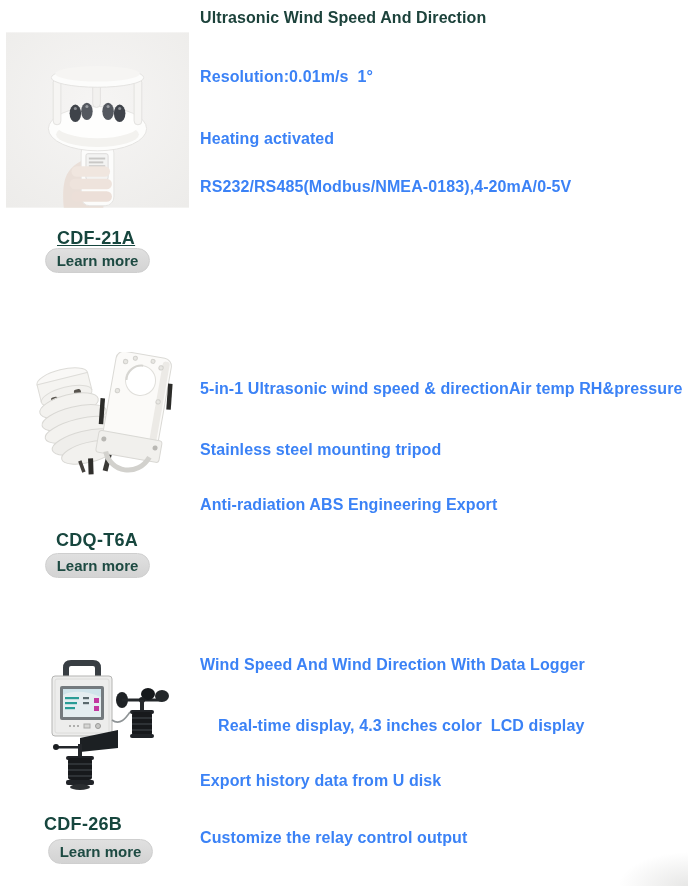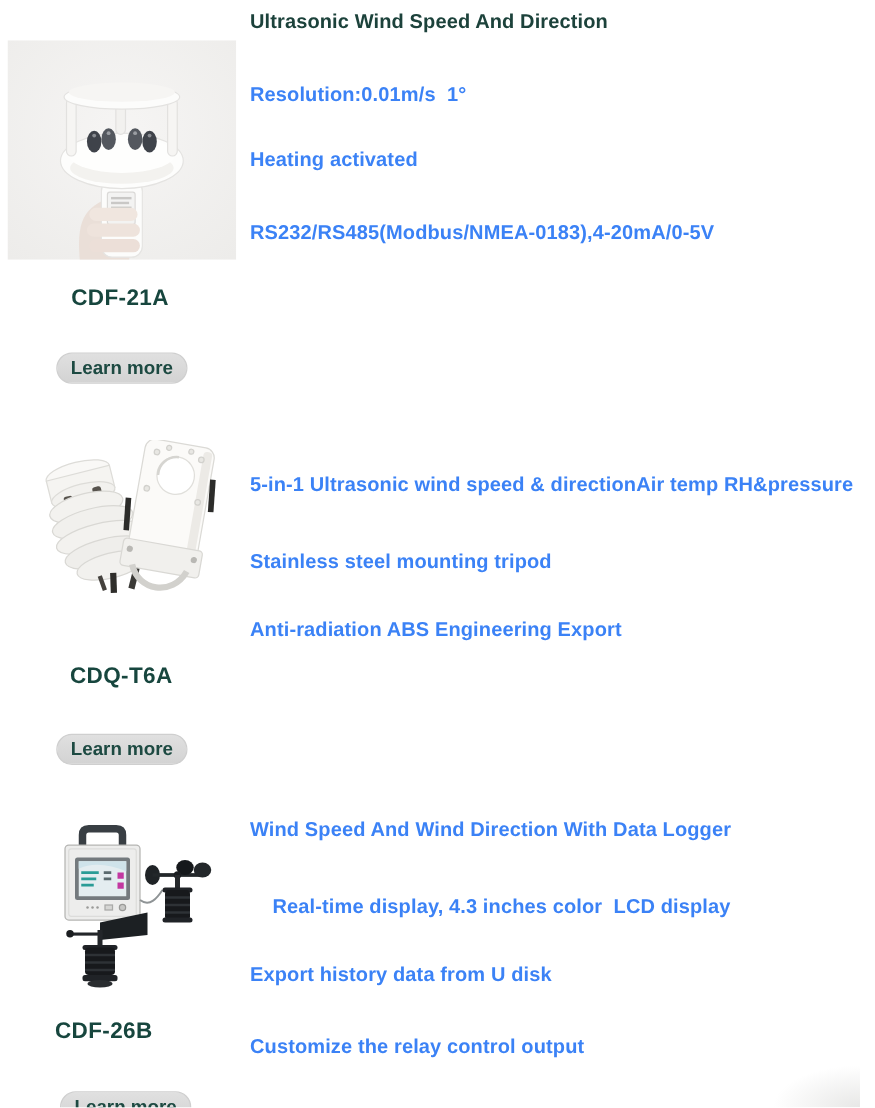--- a/index.html
+++ b/index.html
@@ -16,21 +16,21 @@
   .model{
     position:absolute; font-weight:700; font-size:18px;
     color:#17463e; letter-spacing:0.3px; white-space:pre;
   }
   .learn-btn{
     position:absolute; width:105px; height:25px;
     border-radius:13px; border:1px solid #cfcfcf;
     background:linear-gradient(180deg,#e0e0e0,#d3d3d3);
     color:#1d4a42; font-weight:700; font-size:15px;
     font-family:inherit; line-height:23px; text-align:center;
-    padding:0; cursor:pointer; box-sizing:border-box;margin-top:34px;
+    padding:0; cursor:pointer; box-sizing:border-box;
   }
   .prod-img{ position:absolute; }
   .corner-shade{
     position:absolute; right:0; bottom:0; width:70px; height:34px;
     background:radial-gradient(ellipse at 100% 100%, #e7e7e6 0%, rgba(231,231,230,0) 70%);
   }
 </style>
 </head>
 <body>
 
@@ -77,24 +77,24 @@
       <circle cx="106" cy="77" r="1.6" fill="#9a9da2"></circle>
       <circle cx="118" cy="79" r="1.6" fill="#8a8d92"></circle>
 
       <ellipse cx="95" cy="47" rx="48" ry="10" fill="#fcfcfb" stroke="#e3e2e0"></ellipse>
       <ellipse cx="95" cy="43" rx="44" ry="8" fill="#f6f5f3"></ellipse>
     </svg>
 
     <div class="line accent" style="left:200px; top:9px;">Ultrasonic Wind Speed And Direction</div>
 
     <div class="line" style="left:200px; top:68px;">Resolution:0.01m/s  1°</div>
-    <div class="line" style="left:200px; top:120px;">Heating activated</div>
+    <div class="line" style="left:200px; top:130px;">Heating activated</div>
     <div class="line" style="left:200px; top:178px;">RS232/RS485(Modbus/NMEA-0183),4-20mA/0-5V</div>
 
-    <div class="model" style="left:57px; top:228px;">CDF-21A</div>
+    <div class="model" style="left:57px; top:228px;text-decoration:underline;">CDF-21A</div>
 
     <button class="learn-btn" style="left:45px; top:248px;">Learn more</button>
   </div>
 
   <div>
 
     <svg class="prod-img" style="left:25px; top:352px;" width="150" height="140" viewBox="0 0 150 140">
 
       <g transform="rotate(-14 45 70)">
         <ellipse cx="48" cy="26" rx="26" ry="9" fill="#f9f8f6" stroke="#dddcd8"></ellipse>

